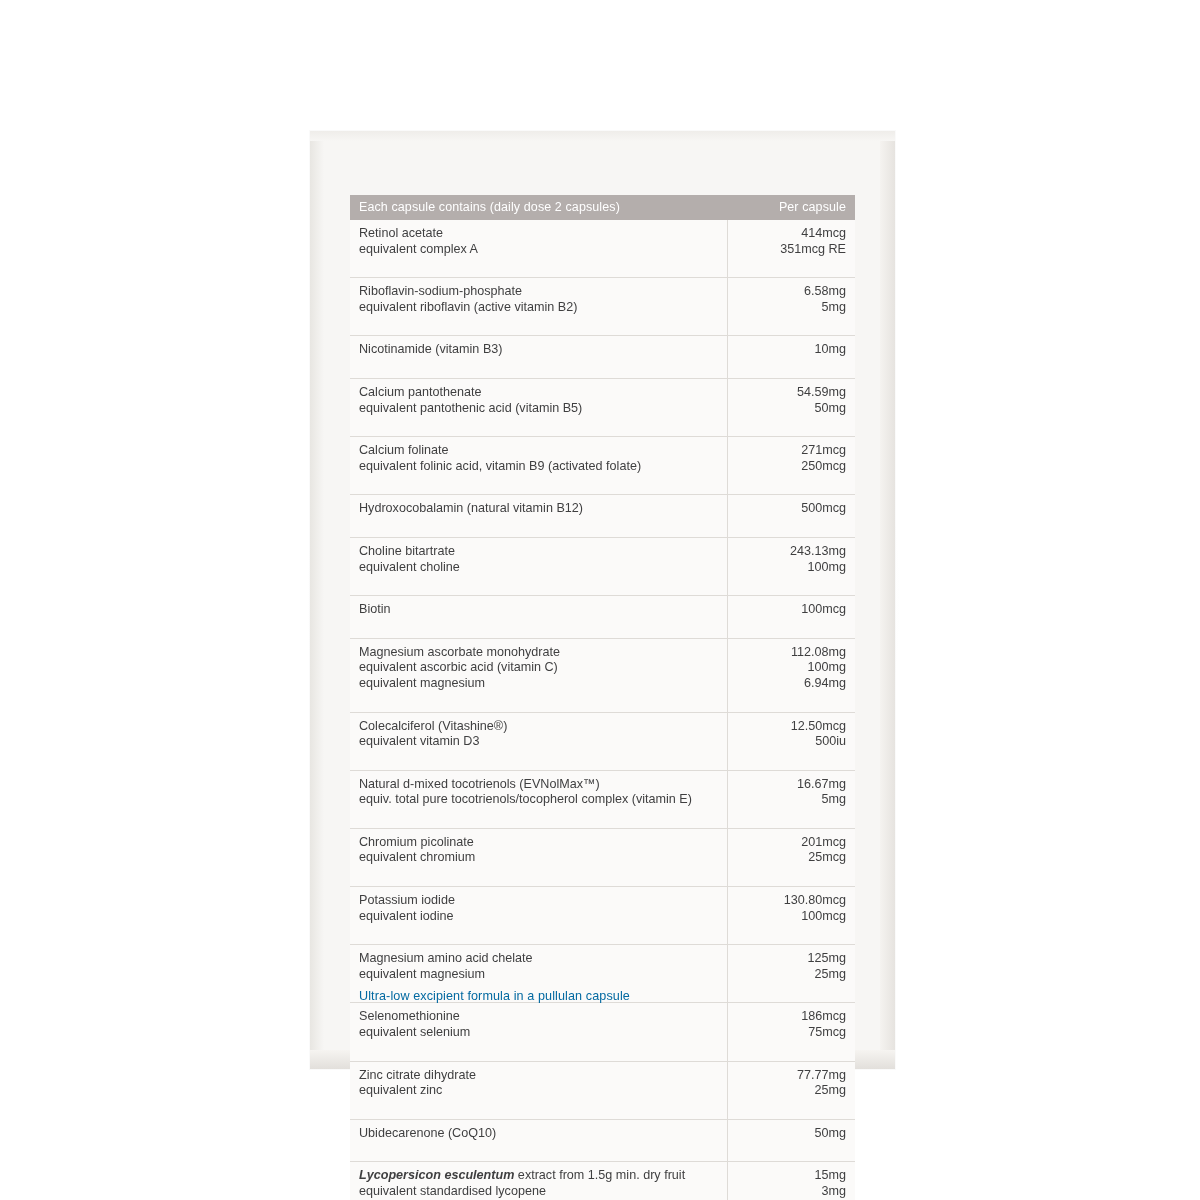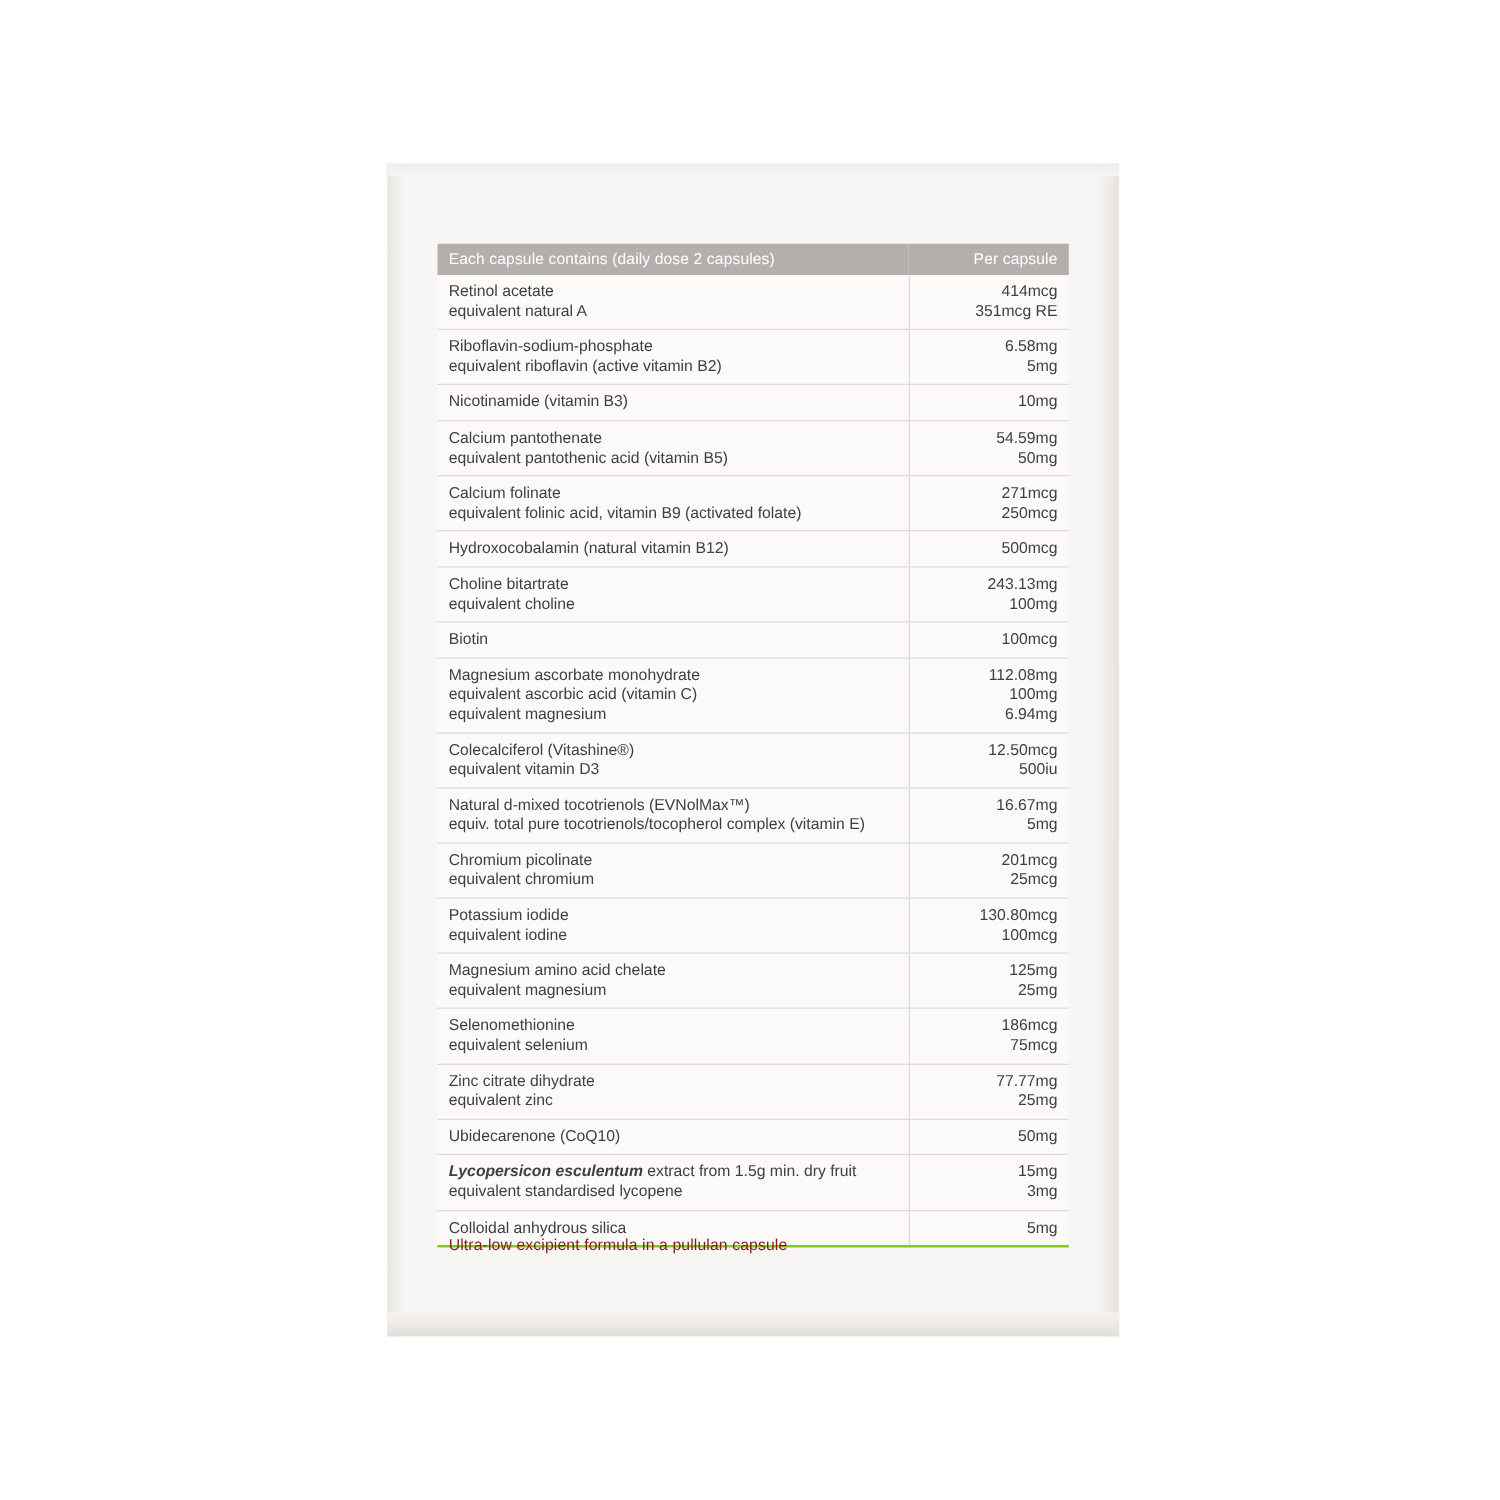--- a/index.html
+++ b/index.html
@@ -82,21 +82,21 @@
     letter-spacing: 0.1px;
   }
   table.nutri thead th.right {
     text-align: right;
     padding-right: 9px;
   }
   table.nutri tbody td {
     font-size: 12.6px;
     color: #3f3f40;
     vertical-align: top;
-    padding: 6px 9px 6px 9px;
+    padding: 6px 9px 20px 9px;
     border-bottom: 1px solid #dedbd7;
     line-height: 15.6px;
     background: #fbfaf9;
   }
   table.nutri tbody td.amt {
     text-align: right;
     border-left: 1px solid #dedbd7;
     white-space: nowrap;
     color: #3f3f40;
   }
@@ -108,21 +108,21 @@
   }
   .ital {
     font-style: italic;
     font-weight: bold;
   }
   .footnote {
     position: absolute;
     left: 359px;
     top: 989px;
     font-size: 12.6px;
-    color: #7f1d1d;
+    color: #0369a1;
     letter-spacing: 0.1px;
   }
   
   .bg-shadow {
     position: absolute;
     left: 296px;
     top: 120px;
     width: 615px;
     height: 960px;
     background: radial-gradient(ellipse at center, rgba(0,0,0,0.035), rgba(0,0,0,0) 72%);
@@ -147,21 +147,21 @@
       <thead>
         <tr>
           <th>Each capsule contains (daily dose 2 capsules)</th>
           <th class="right" style="width:110px">Per capsule</th>
         </tr>
       </thead>
       <tbody id="nutri-body">
           <tr>
             <td class="name">
               <span class="sub">Retinol acetate</span>
-              <span class="sub">equivalent natural A</span>
+              <span class="sub">equivalent complex A</span>
             </td>
             <td class="amt">
               <span class="sub">414mcg</span>
               <span class="sub">351mcg RE</span>
             </td>
           </tr>
           <tr>
             <td class="name">
               <span class="sub">Riboflavin-sodium-phosphate</span>
               <span class="sub">equivalent riboflavin (active vitamin B2)</span>

